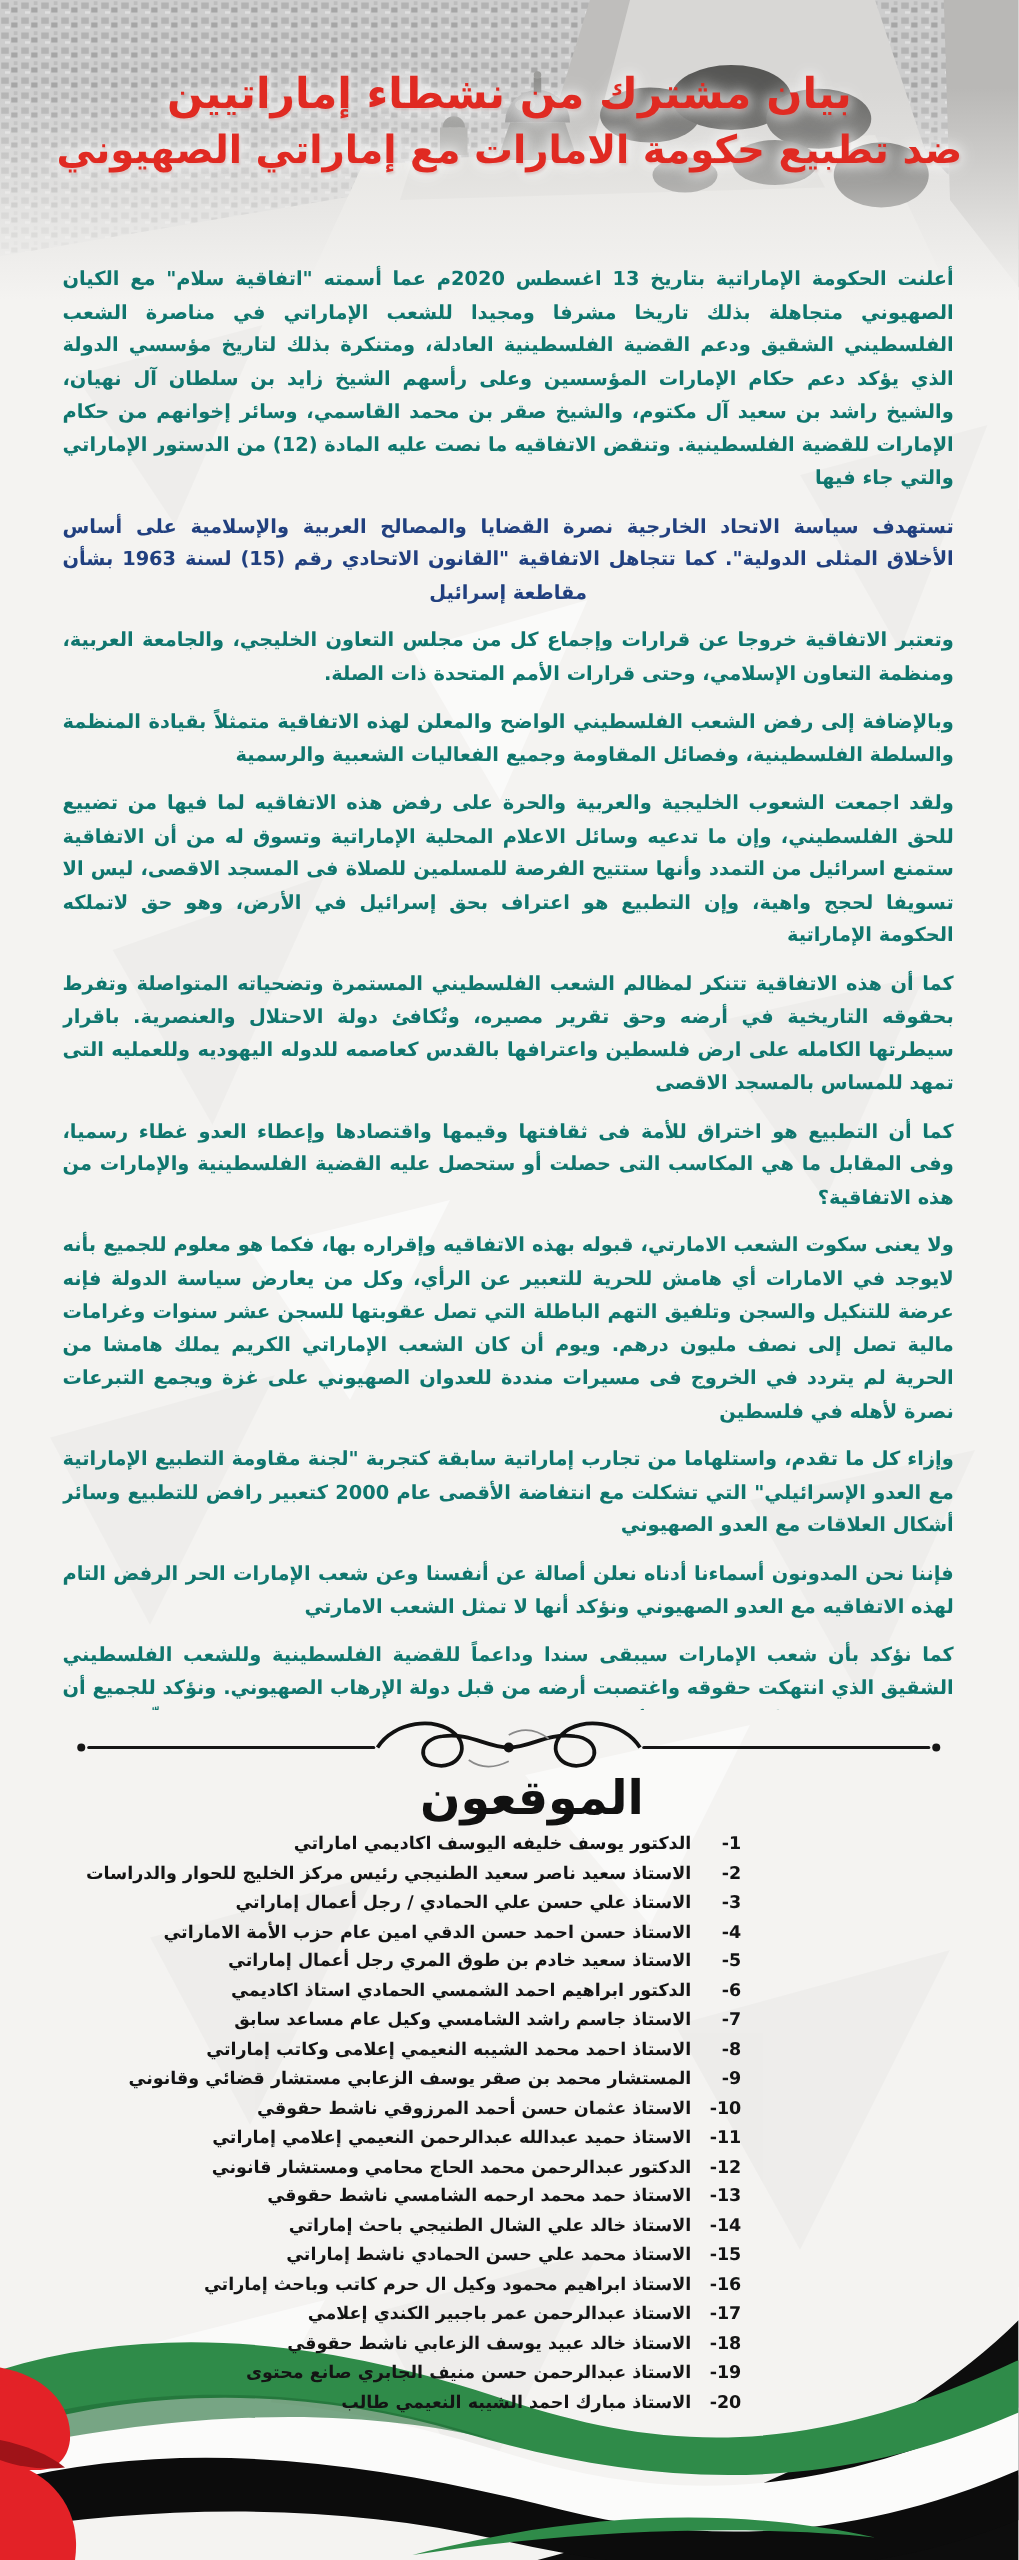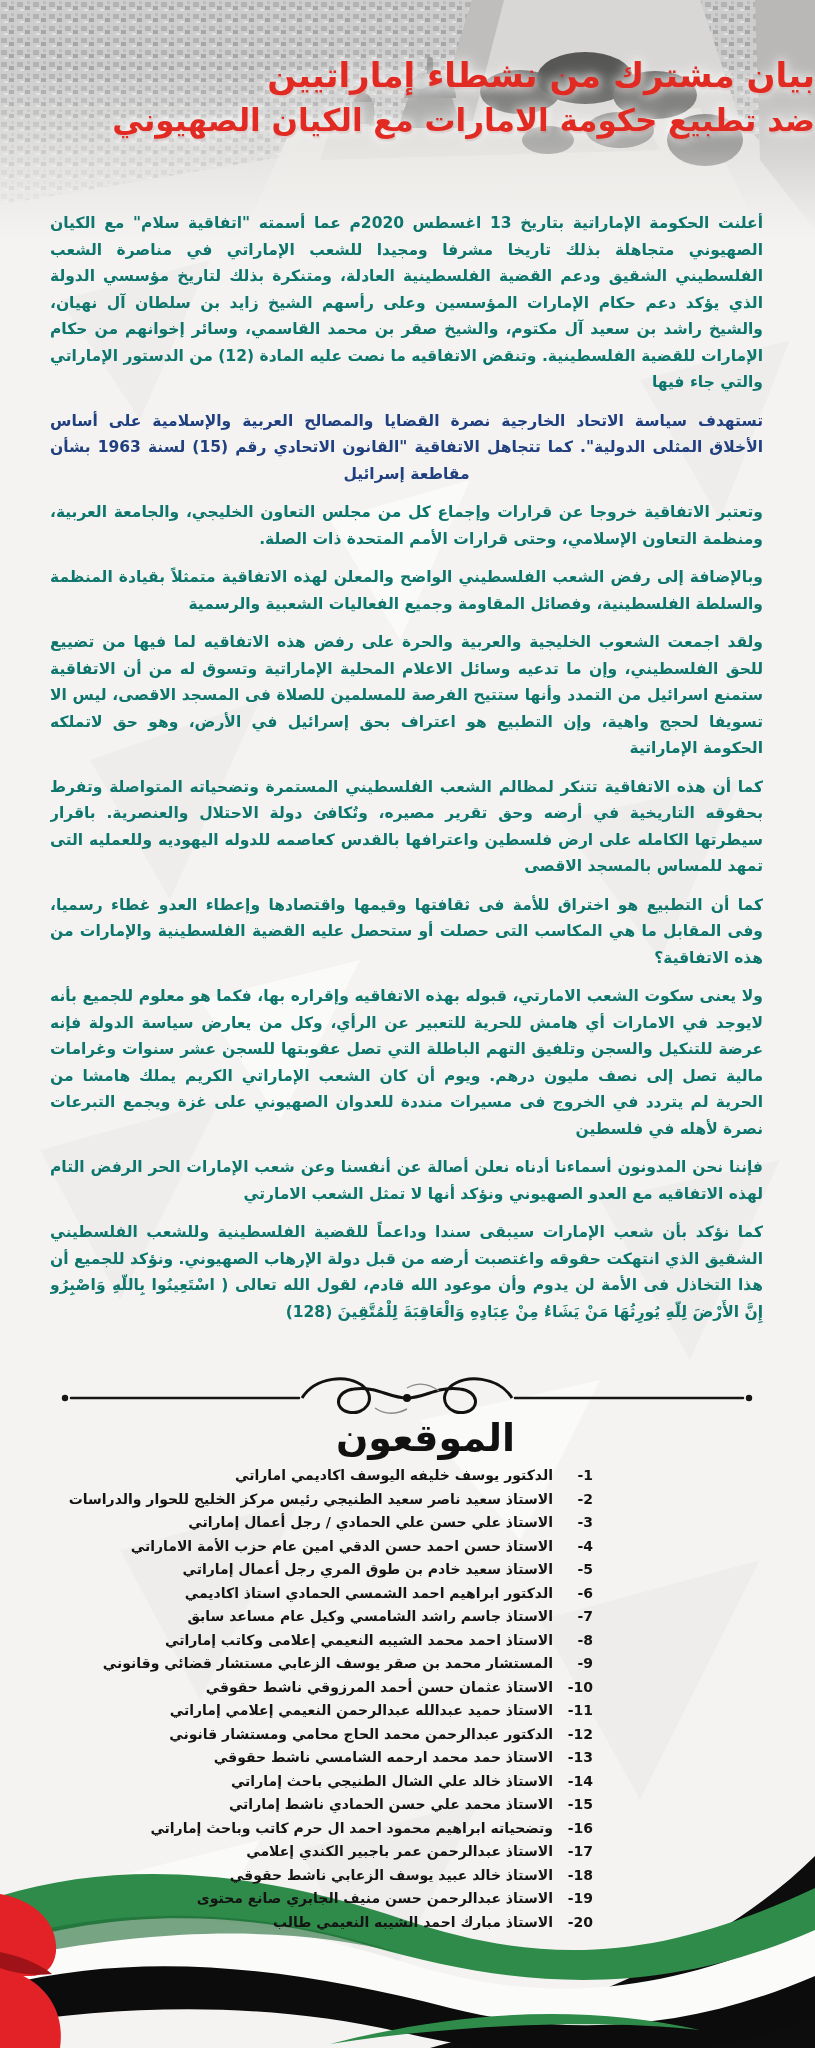--- a/index.html
+++ b/index.html
@@ -13,21 +13,20 @@
   
   .header-photo{position:absolute;top:0;left:0;width:815px;height:240px;z-index:1;}
   
   .title-block{
     position:absolute;top:52px;left:0;width:100%;z-index:3;text-align:center;
   }
   .title-line{
     font-weight:bold;
     text-shadow:0 0 10px rgba(255,255,255,.95),0 0 18px rgba(255,255,255,.8),1px 2px 2px rgba(120,0,0,.25);
     letter-spacing:0;
-    text-align:right;
   }
   .title-line.l1{font-size:34px;line-height:46px;}
   .title-line.l2{font-size:31px;line-height:44px;}
   
   .body-text{
     position:absolute;top:210px;right:52px;left:50px;height:1158px;z-index:2;
     overflow:hidden;
   }
   .para{
     font-size:15.5px;line-height:26.5px;font-weight:bold;color:#0f766e;
@@ -135,32 +134,33 @@
       </g>
 
       <polygon points="755,0 815,0 815,230 760,160" fill="#b9b8b6"></polygon>
 
       <rect x="0" y="70" width="815" height="170" fill="url(#fadeWhite)"></rect>
     </svg>
   </div>
 
   <div class="title-block">
     <div class="title-line l1" style="color:#e02a22">بيان مشترك من نشطاء إماراتيين</div>
-    <div class="title-line l2" style="color:#e02a22">ضد تطبيع حكومة الامارات  مع الكيان الصهيوني</div>
+    <div class="title-line l2" style="color:#e02a22">ضد تطبيع حكومة الامارات  مع إماراتي الصهيوني</div>
   </div>
 
   <div class="body-text" id="paragraphs">
       <div class="para">أعلنت الحكومة الإماراتية بتاريخ 13 اغسطس 2020م عما أسمته "اتفاقية سلام" مع الكيان الصهيوني متجاهلة بذلك تاريخا مشرفا ومجيدا للشعب الإماراتي في مناصرة الشعب الفلسطيني الشقيق ودعم القضية الفلسطينية العادلة، ومتنكرة بذلك لتاريخ مؤسسي الدولة الذي يؤكد دعم حكام الإمارات المؤسسين وعلى رأسهم الشيخ زايد بن سلطان آل نهيان، والشيخ راشد بن سعيد آل مكتوم، والشيخ صقر بن محمد القاسمي، وسائر إخوانهم من حكام الإمارات للقضية الفلسطينية. وتنقض الاتفاقيه ما نصت عليه المادة (12) من الدستور الإماراتي والتي جاء فيها</div>
       <div class="para blue">تستهدف سياسة الاتحاد الخارجية نصرة القضايا والمصالح العربية والإسلامية على أساس الأخلاق المثلى الدولية". كما تتجاهل الاتفاقية "القانون الاتحادي رقم (15) لسنة 1963 بشأن مقاطعة إسرائيل</div>
       <div class="para">وتعتبر الاتفاقية خروجا عن قرارات وإجماع كل من مجلس التعاون الخليجي، والجامعة العربية، ومنظمة التعاون الإسلامي، وحتى قرارات الأمم المتحدة ذات الصلة.</div>
       <div class="para">وبالإضافة إلى رفض الشعب الفلسطيني الواضح والمعلن لهذه الاتفاقية متمثلاً بقيادة المنظمة والسلطة الفلسطينية، وفصائل المقاومة وجميع الفعاليات الشعبية والرسمية</div>
       <div class="para">ولقد اجمعت الشعوب الخليجية والعربية والحرة على رفض هذه الاتفاقيه لما فيها من تضييع للحق الفلسطيني، وإن ما تدعيه وسائل الاعلام المحلية الإماراتية وتسوق له من أن الاتفاقية ستمنع اسرائيل من التمدد وأنها ستتيح الفرصة للمسلمين للصلاة فى المسجد الاقصى، ليس الا تسويفا لحجج واهية، وإن التطبيع هو اعتراف بحق إسرائيل في الأرض، وهو حق لاتملكه الحكومة الإماراتية</div>
       <div class="para">كما أن هذه الاتفاقية تتنكر لمظالم الشعب الفلسطيني المستمرة وتضحياته المتواصلة وتفرط بحقوقه التاريخية في أرضه وحق تقرير مصيره، وتُكافئ دولة الاحتلال والعنصرية. باقرار سيطرتها الكامله على ارض فلسطين واعترافها بالقدس كعاصمه للدوله اليهوديه وللعمليه التى تمهد للمساس بالمسجد الاقصى</div>
       <div class="para">كما أن التطبيع هو اختراق للأمة فى ثقافتها وقيمها واقتصادها وإعطاء العدو غطاء رسميا، وفى المقابل ما هي المكاسب التى حصلت أو ستحصل عليه القضية الفلسطينية والإمارات من هذه الاتفاقية؟</div>
       <div class="para">ولا يعنى سكوت الشعب الامارتي، قبوله بهذه الاتفاقيه وإقراره بها، فكما هو معلوم للجميع بأنه لايوجد في الامارات أي هامش للحرية للتعبير عن الرأي، وكل من يعارض سياسة الدولة فإنه عرضة للتنكيل والسجن وتلفيق التهم الباطلة التي تصل عقوبتها للسجن عشر سنوات وغرامات مالية تصل إلى نصف مليون درهم. ويوم أن كان الشعب الإماراتي الكريم يملك هامشا من الحرية لم يتردد في الخروج فى مسيرات منددة للعدوان الصهيوني على غزة ويجمع التبرعات  نصرة لأهله في فلسطين</div>
+      <div class="para">وإزاء كل ما تقدم، واستلهاما من تجارب إماراتية سابقة كتجربة "لجنة مقاومة التطبيع الإماراتية مع العدو الإسرائيلي" التي تشكلت مع انتفاضة الأقصى عام 2000 كتعبير رافض للتطبيع وسائر أشكال العلاقات مع العدو الصهيوني</div>
       <div class="para">فإننا نحن المدونون أسماءنا أدناه نعلن أصالة عن أنفسنا وعن شعب الإمارات الحر الرفض التام لهذه الاتفاقيه مع العدو الصهيوني ونؤكد أنها لا تمثل الشعب الامارتي</div>
       <div class="para">كما نؤكد بأن شعب الإمارات سيبقى سندا وداعماً للقضية الفلسطينية وللشعب الفلسطيني الشقيق الذي انتهكت حقوقه واغتصبت أرضه من قبل دولة الإرهاب الصهيوني. ونؤكد للجميع أن هذا التخاذل فى الأمة لن يدوم وأن موعود الله قادم، لقول الله تعالى ( اسْتَعِينُوا بِاللّهِ وَاصْبِرُو إِنَّ الأَرْضَ لِلّهِ يُورِثُهَا مَنْ يَشَاءُ مِنْ عِبَادِهِ وَالْعَاقِبَةَ لِلْمُتَّقِينَ (128)</div>
     </div>
 
   <div class="divider">
     <svg width="700" height="52" viewBox="0 0 700 52" aria-hidden="true">
       <g stroke="#161616" stroke-width="2.5" stroke-linecap="round" fill="none">
         <line x1="14" y1="26" x2="242" y2="26"></line>
         <line x1="458" y1="26" x2="686" y2="26"></line>
       </g>
@@ -189,21 +189,21 @@
       <li class="sign-row"><span class="num">6-</span><span class="name">الدكتور ابراهيم احمد الشمسي الحمادي استاذ اكاديمي</span></li>
       <li class="sign-row"><span class="num">7-</span><span class="name">الاستاذ جاسم راشد الشامسي وكيل عام مساعد سابق</span></li>
       <li class="sign-row"><span class="num">8-</span><span class="name">الاستاذ احمد محمد الشيبه النعيمي إعلامى وكاتب إماراتي</span></li>
       <li class="sign-row"><span class="num">9-</span><span class="name">المستشار محمد بن صقر يوسف الزعابي مستشار قضائي وقانوني</span></li>
       <li class="sign-row"><span class="num">10-</span><span class="name">الاستاذ عثمان حسن أحمد المرزوقي ناشط حقوقي</span></li>
       <li class="sign-row"><span class="num">11-</span><span class="name">الاستاذ حميد عبدالله عبدالرحمن النعيمي إعلامي إماراتي</span></li>
       <li class="sign-row"><span class="num">12-</span><span class="name">الدكتور عبدالرحمن محمد الحاج محامي ومستشار قانوني</span></li>
       <li class="sign-row"><span class="num">13-</span><span class="name">الاستاذ حمد محمد ارحمه الشامسي ناشط حقوقي</span></li>
       <li class="sign-row"><span class="num">14-</span><span class="name">الاستاذ خالد علي الشال الطنيجي باحث إماراتي</span></li>
       <li class="sign-row"><span class="num">15-</span><span class="name">الاستاذ محمد علي حسن  الحمادي ناشط إماراتي</span></li>
-      <li class="sign-row"><span class="num">16-</span><span class="name">وتضحياته ابراهيم محمود احمد ال حرم كاتب وباحث إماراتي</span></li>
+      <li class="sign-row"><span class="num">16-</span><span class="name">الاستاذ ابراهيم محمود وكيل ال حرم كاتب وباحث إماراتي</span></li>
       <li class="sign-row"><span class="num">17-</span><span class="name">الاستاذ عبدالرحمن عمر باجبير الكندي إعلامي</span></li>
       <li class="sign-row"><span class="num">18-</span><span class="name">الاستاذ خالد عبيد يوسف الزعابي ناشط حقوقي</span></li>
       <li class="sign-row"><span class="num">19-</span><span class="name">الاستاذ عبدالرحمن حسن منيف الجابري صانع محتوى</span></li>
       <li class="sign-row"><span class="num">20-</span><span class="name">الاستاذ مبارك احمد الشيبه النعيمي طالب</span></li>
     </ol>
 
   <div class="flag-footer">
     <svg width="815" height="200" viewBox="0 0 815 200" preserveAspectRatio="none" aria-hidden="true">
 
       <path d="M815 8 C745 78 620 150 430 200 L815 200 Z" fill="#0d0d0d"></path>

